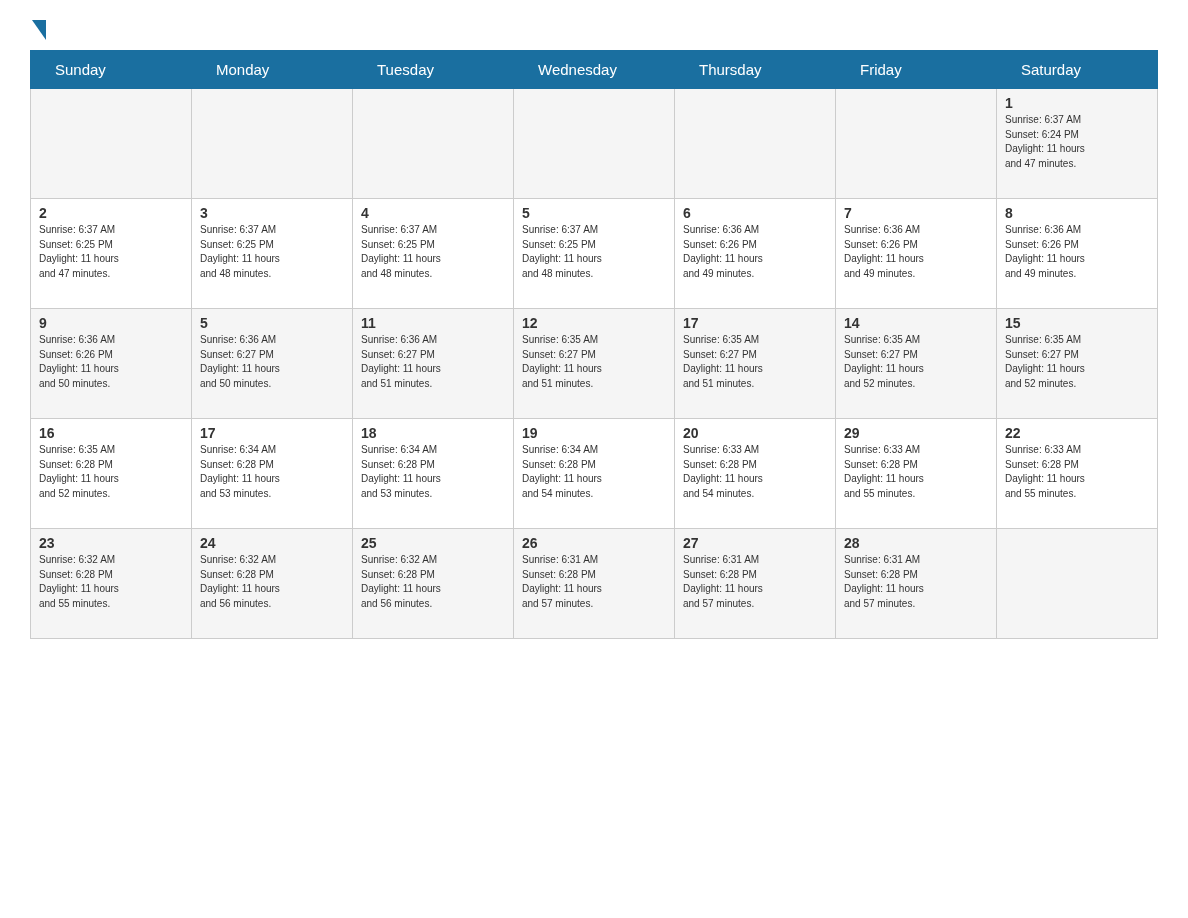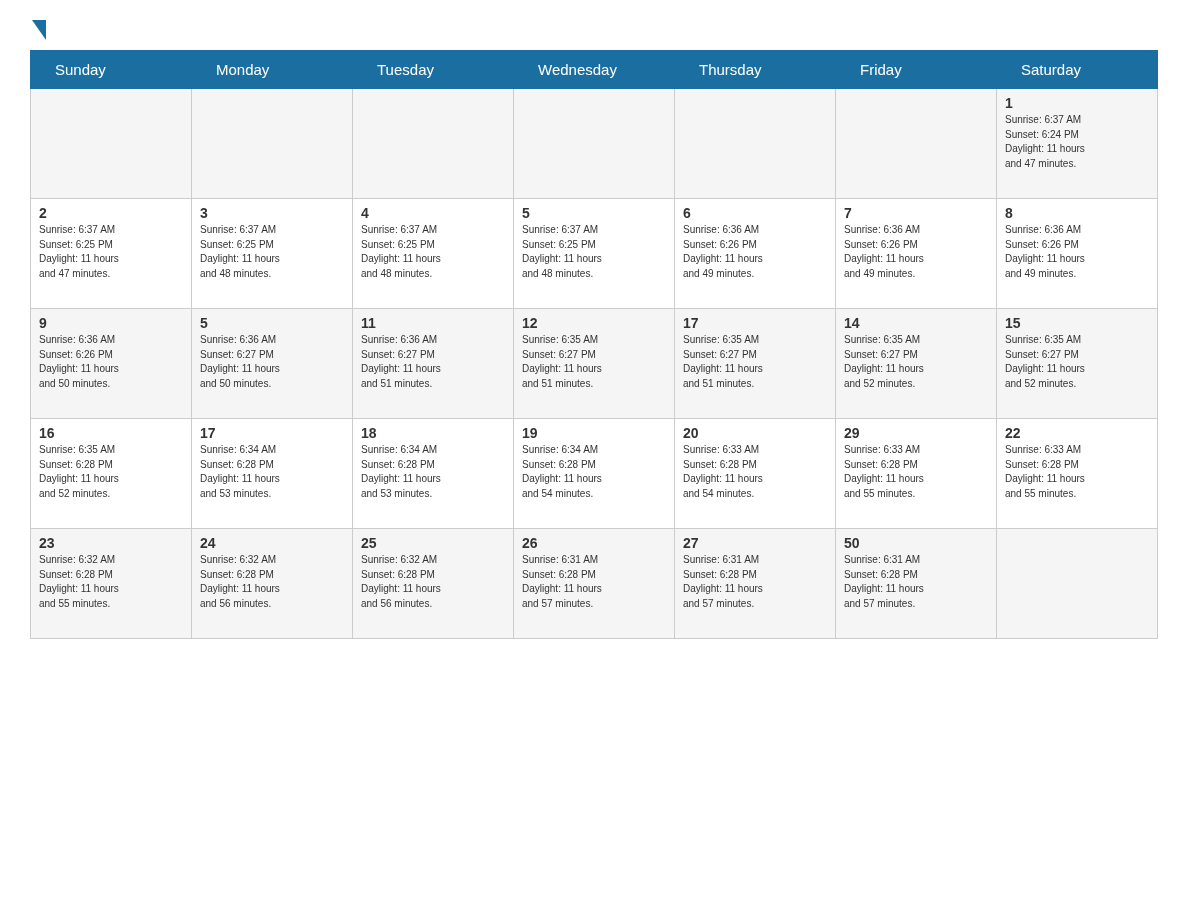--- a/index.html
+++ b/index.html
@@ -327,21 +327,21 @@
 and 57 minutes.</div>
         </td>
         <td>
           <span class="day-number">27</span>
           <div class="day-info" style="white-space: pre-line;">Sunrise: 6:31 AM
 Sunset: 6:28 PM
 Daylight: 11 hours
 and 57 minutes.</div>
         </td>
         <td>
-          <span class="day-number">50</span>
+          <span class="day-number">28</span>
           <div class="day-info" style="white-space: pre-line;">Sunrise: 6:31 AM
 Sunset: 6:28 PM
 Daylight: 11 hours
 and 57 minutes.</div>
         </td>
         <td class="empty-cell"></td>
       </tr>
     </tbody>
 </table>
 

